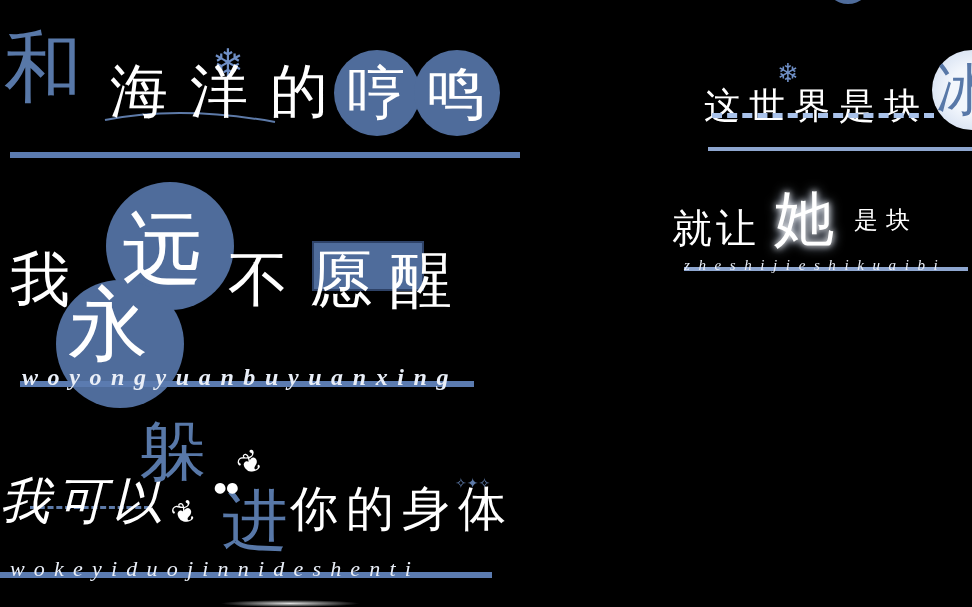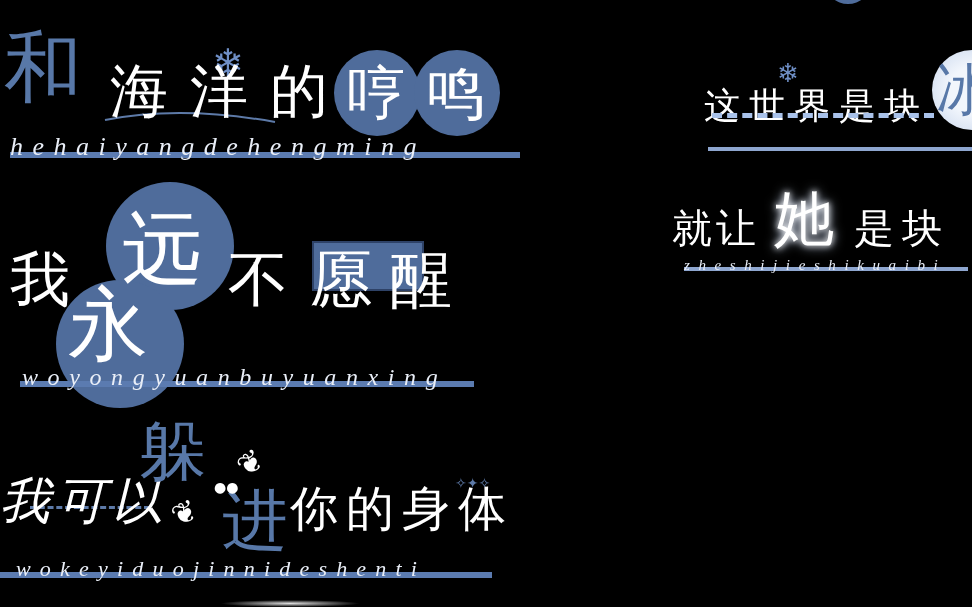--- a/index.html
+++ b/index.html
@@ -27,64 +27,63 @@
       <path d="M5 20 Q80 5 175 22" stroke="#5d7aa8" stroke-width="2" fill="none"></path>
     </svg>
   <span class="han" style="left:110px;top:62px;font-size:58px;">海</span>
   <span class="han" style="left:190px;top:62px;font-size:58px;">洋</span>
   <span class="han" style="left:270px;top:62px;font-size:58px;">的</span>
   <div class="circle" style="left:334px;top:50px;width:86px;height:86px;"></div>
   <div class="circle" style="left:414px;top:50px;width:86px;height:86px;"></div>
   <span class="han" style="left:347px;top:64px;font-size:58px;">哼</span>
   <span class="han" style="left:427px;top:64px;font-size:58px;">鸣</span>
   <div class="bar" style="left:10px;top:152px;width:510px;"></div>
-  <span class="pinyin" style="left:10px;top:134px;font-size:26px;letter-spacing:9.5px;">hehaiyangdehengming</span>
 </div>
 
 <div class="abs" style="left:0;top:175px;width:530px;height:225px;">
   <div class="circle" style="left:106px;top:7px;width:128px;height:128px;"></div>
   <div class="circle" style="left:56px;top:105px;width:128px;height:128px;"></div>
   <span class="han" style="left:10px;top:74px;font-size:60px;">我</span>
   <span class="han" style="left:122px;top:34px;font-size:80px;">远</span>
   <span class="han" style="left:68px;top:110px;font-size:80px;">永</span>
   <span class="han" style="left:228px;top:74px;font-size:60px;">不</span>
   <div class="box" style="left:312px;top:66px;width:108px;height:46px;"></div>
   <span class="han" style="left:310px;top:74px;font-size:62px;">愿</span>
   <span class="han" style="left:390px;top:74px;font-size:62px;">醒</span>
   <div class="bar" style="left:20px;top:206px;width:454px;"></div>
-  <span class="pinyin" style="left:22px;top:190px;font-size:24px;letter-spacing:9.6px;">woyongyuanbuyuanxing</span>
+  <span class="pinyin" style="left:22px;top:190px;font-size:24px;letter-spacing:9.6px;font-weight:bold;">woyongyuanbuyuanxing</span>
 </div>
 
 <div class="abs" style="left:0;top:400px;width:530px;height:200px;">
   <div class="dash" style="left:30px;top:106px;width:120px;"></div>
   <span class="han" style="left:0;top:76px;font-size:50px;letter-spacing:6px;font-style:italic;">我可以</span>
   <span class="han blue" style="left:140px;top:18px;font-size:66px;">躲</span>
   <span class="han blue" style="left:222px;top:88px;font-size:66px;">进</span>
   <span class="icon" style="left:238px;top:48px;font-size:30px;color:#fff;transform:rotate(-35deg);">❦</span>
   <span class="icon" style="left:172px;top:98px;font-size:30px;color:#fff;transform:rotate(-25deg);">❦</span>
   <span class="icon" style="left:214px;top:80px;font-size:14px;color:#fff;">●●</span>
   <span class="han" style="left:290px;top:84px;font-size:48px;letter-spacing:8px;">你的身体</span>
   <span class="icon" style="left:455px;top:76px;font-size:14px;color:#5d7aa8;">✧✦✧</span>
   <div class="bar" style="left:0;top:172px;width:492px;"></div>
-  <span class="pinyin" style="left:16px;top:158px;font-size:22px;letter-spacing:9.2px;">wokeyiduojinnideshenti</span>
+  <span class="pinyin" style="left:10px;top:158px;font-size:22px;letter-spacing:9.2px;">wokeyiduojinnideshenti</span>
 </div>
 
 <div class="abs" style="left:220px;top:600px;width:140px;height:7px;background:radial-gradient(ellipse at center,#ddd 0%,rgba(0,0,0,0) 70%);"></div>
 
 <div class="circle" style="left:826px;top:-36px;width:44px;height:40px;"></div>
 
 <div class="abs" style="left:660px;top:50px;width:312px;height:110px;">
   <span class="icon" style="left:117px;top:10px;font-size:26px;">❄</span>
   <span class="han" style="left:44px;top:26px;font-size:36px;letter-spacing:9px;margin-top:12px;">这世界是块</span>
   <div class="dash light" style="left:52px;top:63px;width:222px;"></div>
 
   <div class="circle" style="left:272px;top:0px;width:80px;height:80px;background:radial-gradient(circle at 50% 50%,#f2f6fc 40%,#c8d6ec 100%);"></div>
   <span class="han blue" style="left:276px;top:12px;font-size:56px;">冰</span>
   <div class="bar light" style="left:48px;top:97px;width:264px;"></div>
 </div>
 
 <div class="abs" style="left:656px;top:180px;width:312px;height:110px;">
   <span class="han" style="left:16px;top:28px;font-size:40px;letter-spacing:4px;">就让</span>
   <span class="han glow" style="left:118px;top:8px;font-size:60px;">她</span>
-  <span class="han" style="left:198px;top:28px;font-size:40px;letter-spacing:8px;">是块</span>
+  <span class="han" style="left:198px;top:28px;font-size:24px;letter-spacing:8px;">是块</span>
   <div class="bar light" style="left:28px;top:87px;width:284px;"></div>
   <span class="pinyin" style="left:28px;top:78px;font-size:15px;letter-spacing:8.6px;">zheshijieshikuaibi</span>
 </div>
 
 </body></html>

